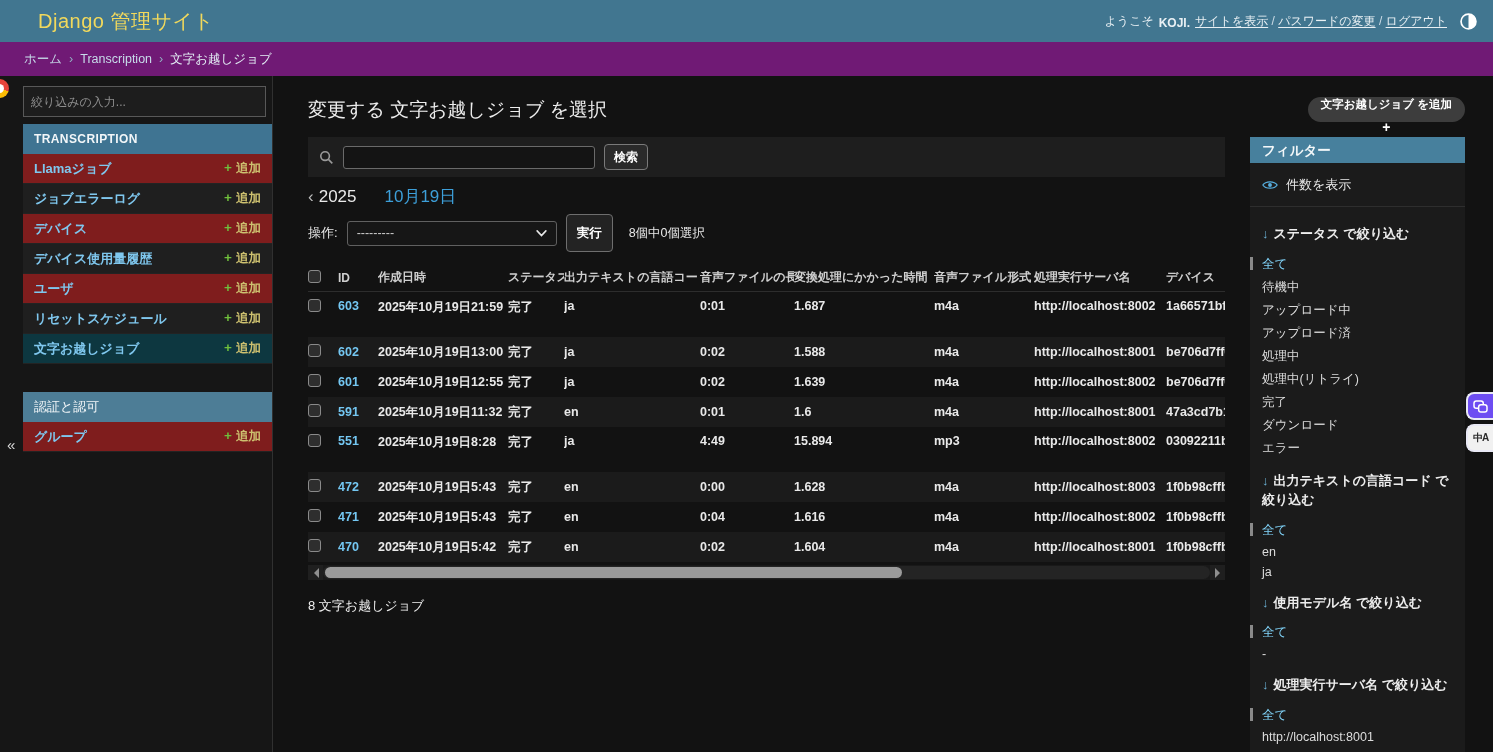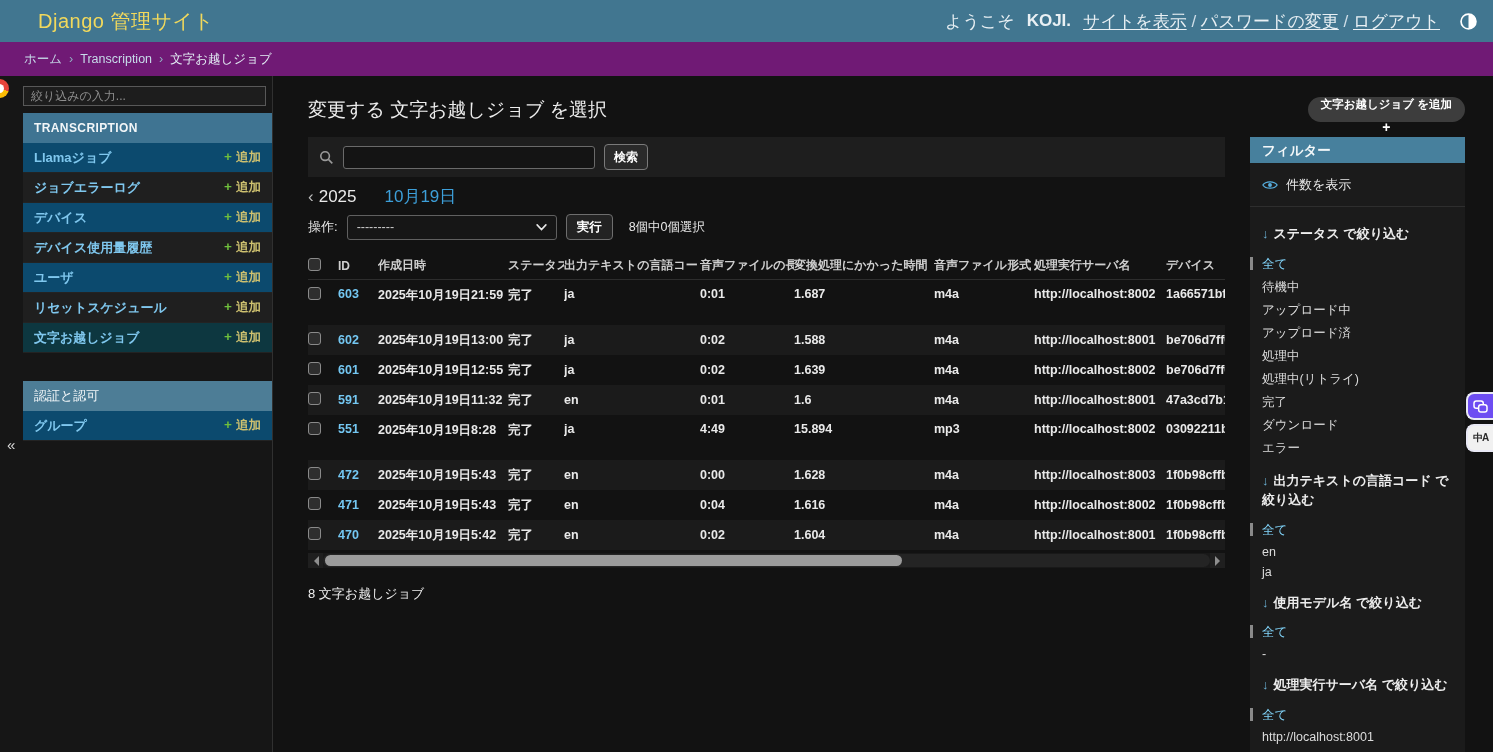--- a/index.html
+++ b/index.html
@@ -8,48 +8,48 @@
     width:1493px; height:752px; overflow:hidden;
     background:#121212; color:#e8e8e8;
     font-family:"Liberation Sans","DejaVu Sans",sans-serif;
   }
   #app { position:relative; width:1493px; height:752px; }
 
   
   .hdr { height:42px; background:#417690; display:flex; align-items:center;
          justify-content:space-between; padding:0 16px 0 38px; }
   .site-title { color:#f2d95c; font-size:20px; font-weight:500; margin:0; letter-spacing:.5px; }
-  .usertools { font-size:17px; color:#e9f0f4; display:flex; align-items:center; gap:12px; white-space:nowrap; }
+  .usertools { font-size:12px; color:#e9f0f4; display:flex; align-items:flex-end; gap:5px; white-space:nowrap; }
   .usertools .uname { font-weight:700; }
   .usertools a { color:#e9f0f4; text-decoration:underline; text-underline-offset:2px; cursor:pointer; }
   .usertools .slash { color:#cfdee8; }
   .theme-btn { background:none; border:none; margin-left:8px; cursor:pointer; padding:0; line-height:0; }
 
   
   .bc { height:34px; background:#701a75; display:flex; align-items:center;
         padding-left:24px; font-size:12.5px; gap:7px; color:#e3eef5;text-align:right; }
   .bc a { color:#c7dcea; text-decoration:none; cursor:pointer; }
   .bc .sep { color:#93b3c4; }
 
   
   .main { display:flex; height:676px; }
 
   
   .sidebar { width:273px; background:#161616; border-right:1px solid #303030;
              position:relative; padding-top:10px; flex:none; }
   .sidebar .inner { margin-left:23px; }
-  .navfilter { width:243px; height:20px; background:#1d1d1d; border:1px solid #585858;
+  .navfilter { width:243px; height:31px; background:#1d1d1d; border:1px solid #585858;
                color:#c9c9c9; font-size:12px; padding:1px 7px; font-family:inherit; }
   .navfilter::placeholder { color:#8f8f8f; }
   .nav-section { margin-top:7px; }
   .caption { height:30px; line-height:30px; padding-left:11px; color:#f2f6f8; font-size:12px; }
   .caption.app { background:#3f7492; font-weight:700; letter-spacing:.4px; }
   .caption.auth { background:#4d7d96; font-size:13px; font-weight:400; margin-top:28px; }
   .nav-item { height:30px; display:flex; align-items:center; justify-content:space-between;
-              padding:0 11px; border-bottom:1px solid #232323; font-size:13px; background:#0c4a6e; }
+              padding:0 11px; border-bottom:1px solid #232323; font-size:13px; background:#7f1d1d; }
   .nav-item:nth-child(even) { background:#1f1f1f; }
   .nav-item.selected { background:#0d3740 !important; }
   .nav-item a.model { color:#7fc7ee; font-weight:600; text-decoration:none; cursor:pointer; }
   .nav-item a.addlink { color:#cdc06f; font-size:12.5px; font-weight:600; text-decoration:none; cursor:pointer; }
   .nav-item .plus { color:#6fbf3c; font-weight:700; margin-right:4px; font-size:13.5px; }
   .collapse-toggle { position:absolute; left:5px; top:358px; color:#d8d8d8; font-size:15px;
                      background:none; border:none; cursor:pointer; padding:2px; }
 
   
   .content { flex:1; padding-left:35px; position:relative; background:#121212; }
@@ -75,21 +75,21 @@
   .datehier { margin-top:8px; font-size:17px; font-weight:400; display:flex; gap:28px; align-items:center; }
   .datehier .back { color:#e9e9e9; text-decoration:none; cursor:pointer; }
   .datehier .back .lt { color:#bdbdbd; margin-right:5px; }
   .datehier .cur { color:#3d9fd9; text-decoration:none; cursor:pointer; }
 
   
   .actions { margin-top:6px; display:flex; align-items:center; gap:9px; font-size:13px; }
   .action-select { width:210px; height:25px; background:#161616; border:1px solid #606060;
                    border-radius:3px; display:flex; align-items:center; justify-content:space-between;
                    padding:0 9px; color:#cfcfcf; font-size:12.5px; cursor:pointer; }
-  .run-btn { height:26px; background:#232323; border:1px solid #6e6e6e; border-radius:4px;
+  .run-btn { height:38px; background:#232323; border:1px solid #6e6e6e; border-radius:4px;
              color:#fff; font-size:12.5px; font-weight:600; padding:0 10px; cursor:pointer; font-family:inherit; }
   .counter { font-size:12.5px; color:#e8e8e8; margin-left:7px; }
 
   
   .tbl { margin-top:12px; font-size:12.5px; }
   .thead, .trow { display:grid; grid-template-columns:30px 40px 130px 56px 136px 94px 140px 100px 132px 59px; }
   .thead { height:28px; align-items:center; color:#cfcfcf; font-weight:700; font-size:12px;
            border-bottom:1px solid #2d2d2d; }
   .thead > div, .trow > div { overflow:hidden; white-space:nowrap; padding-right:4px; }
   .trow { min-height:30px; align-items:center; font-weight:600; color:#e9e9e9; }

